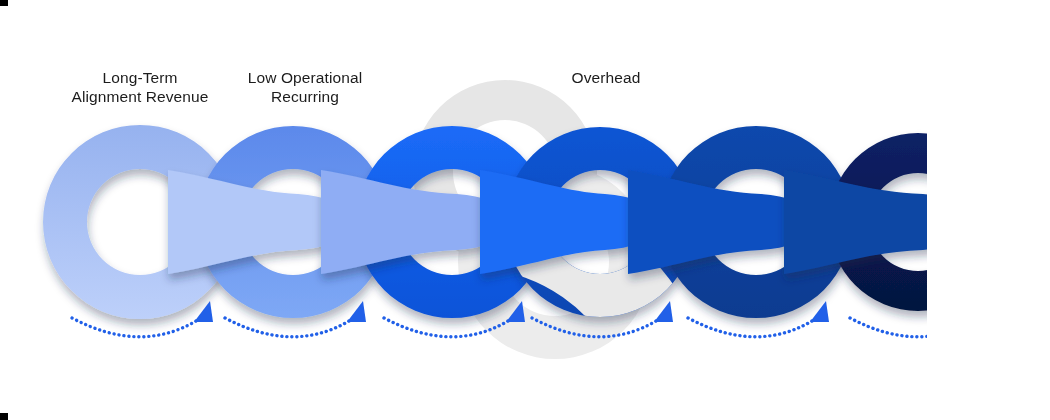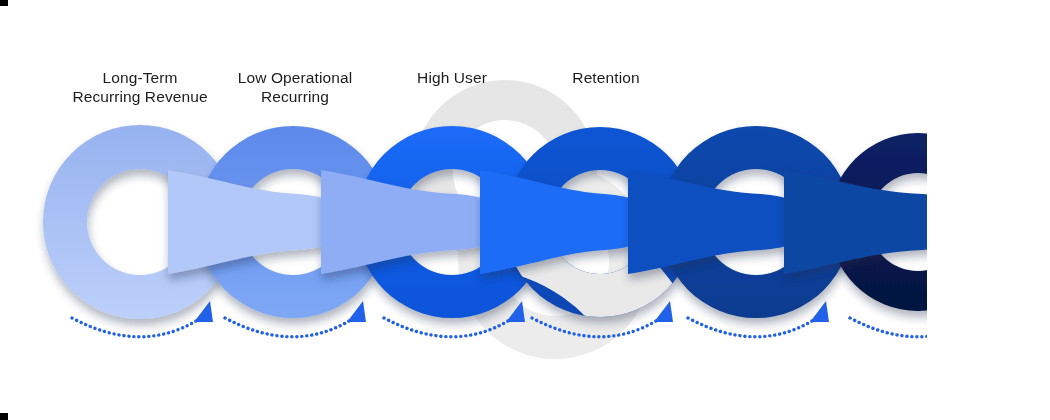--- a/index.html
+++ b/index.html
@@ -122,30 +122,29 @@
       <path d="M 347,322 L 363,301 L 366,322 Z"></path>
       <path d="M 506,322 L 522,301 L 525,322 Z"></path>
       <path d="M 654,322 L 670,301 L 673,322 Z"></path>
       <path d="M 810,322 L 826,301 L 829,322 Z"></path>
       <path d="M 972,322 L 988,301 L 991,322 Z"></path>
     </g>
   </svg>
 
   <div class="step-label" style="left:25px;">
     <div>Long-Term</div>
-    <div>Recurring Revenue</div>
+    <div>Alignment Revenue</div>
   </div>
-  <div class="step-label" style="left:180px;">
+  <div class="step-label" style="left:190px;">
     <div>Low Operational</div>
     <div>Recurring</div>
   </div>
   <div class="step-label" style="left:337px;">
-    <div>High User</div>
   </div>
   <div class="step-label" style="left:491px;">
-    <div>Retention</div>
+    <div>Overhead</div>
   </div>
 
   <div class="corner-mark cm-tl"></div>
   <div class="corner-mark cm-bl"></div>
   <div class="corner-mark cm-tr"></div>
   <div class="corner-mark cm-br"></div>
 </div>
 
 </body></html>

